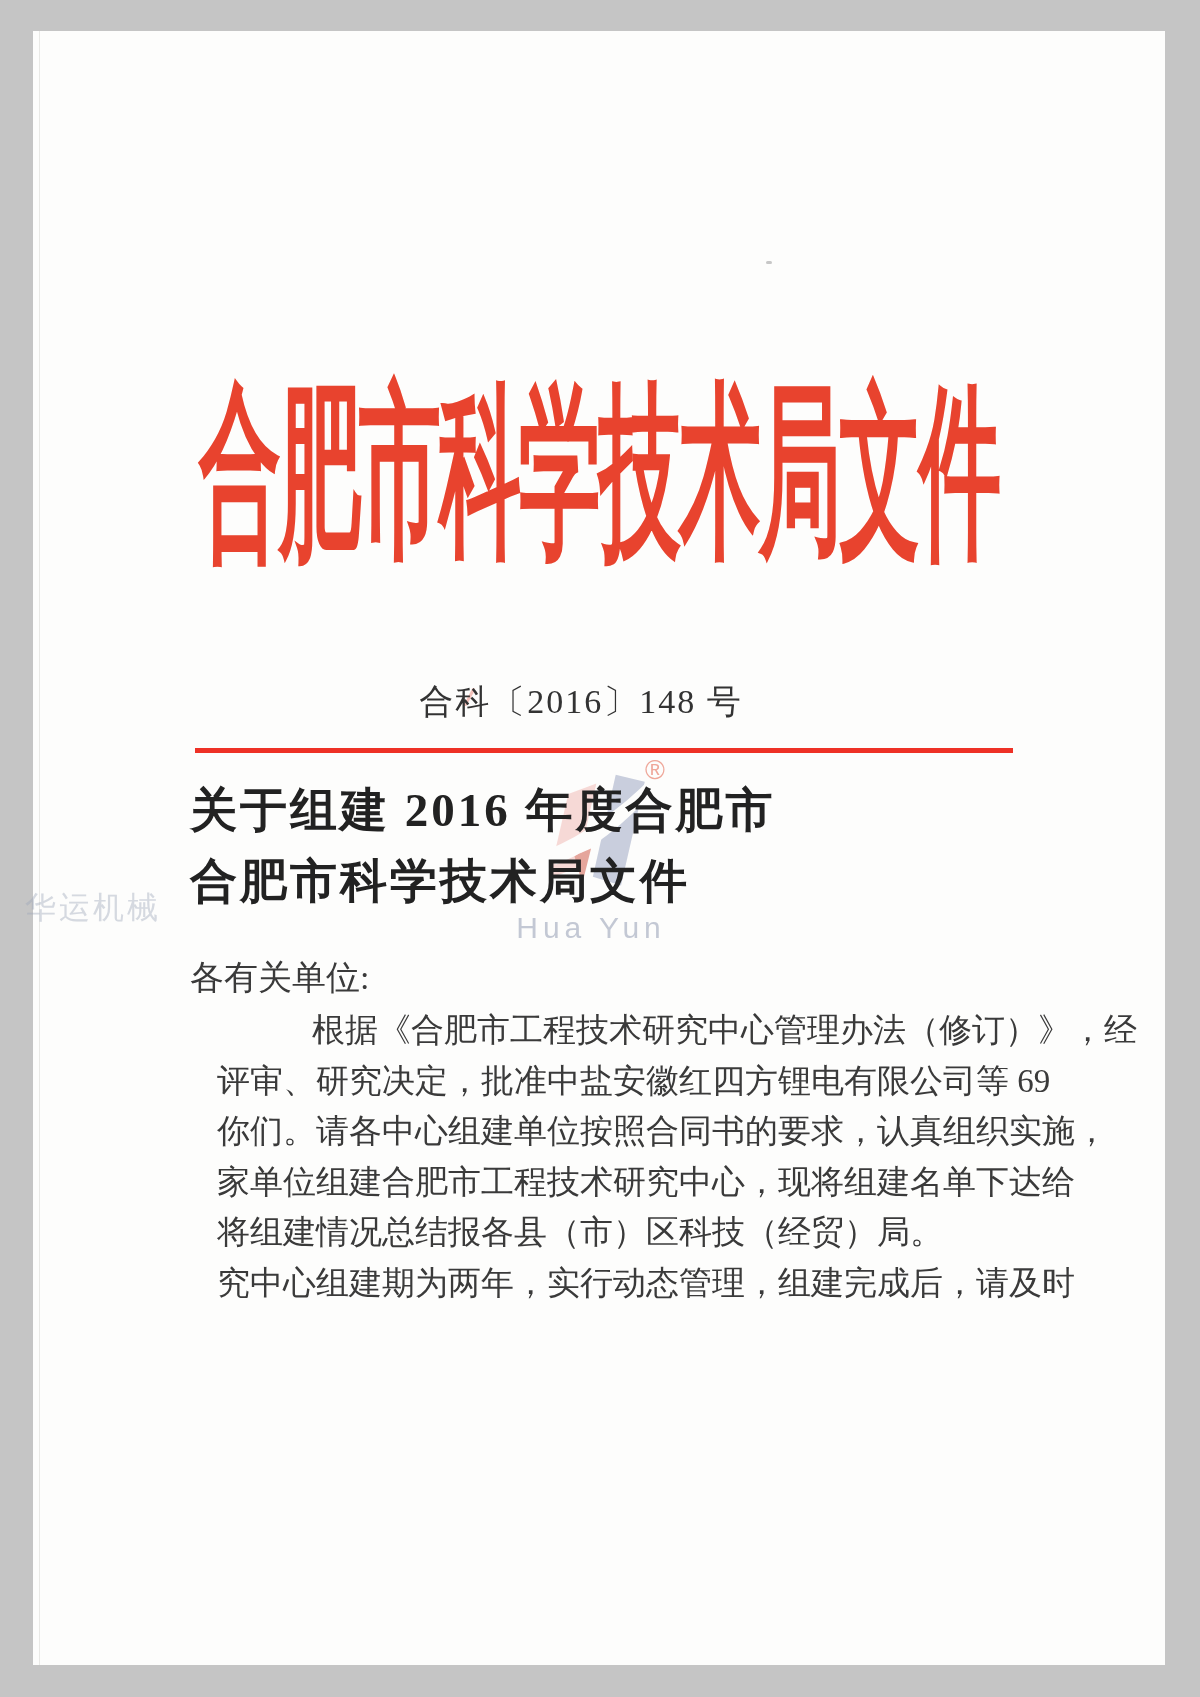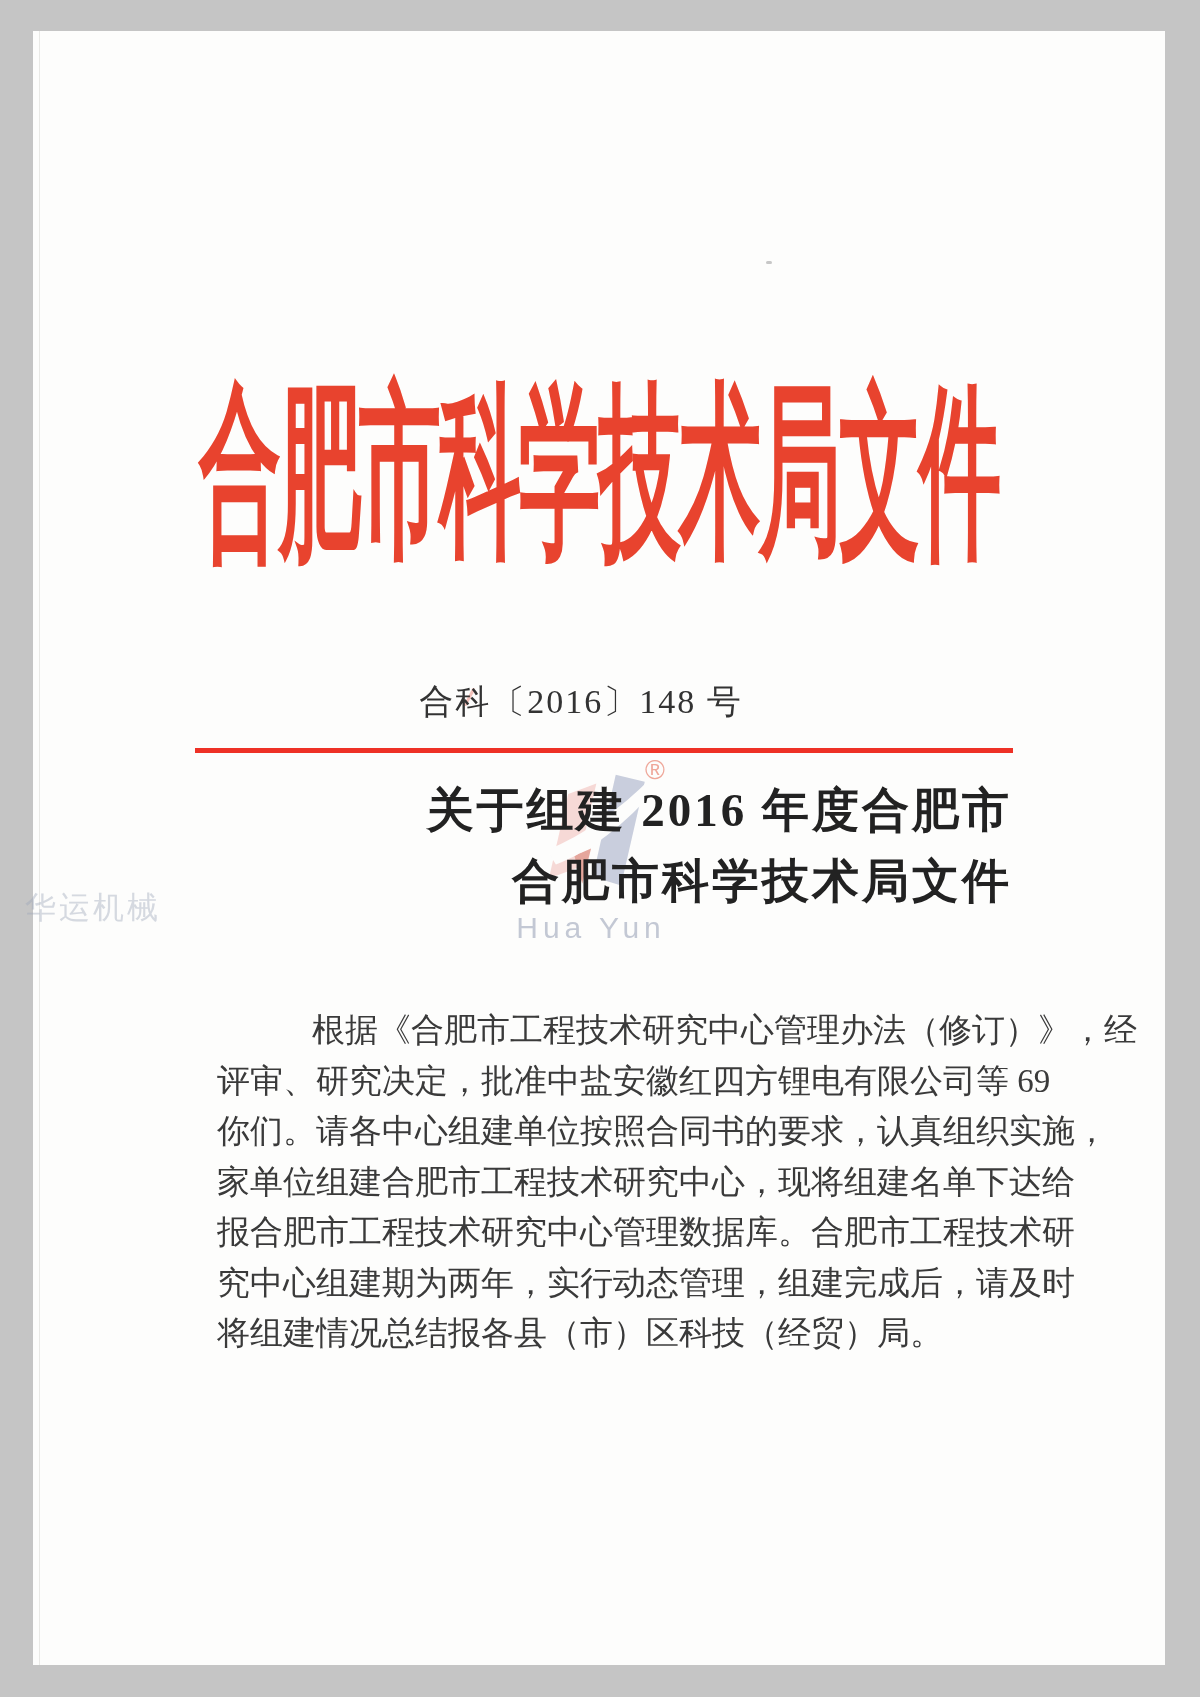--- a/index.html
+++ b/index.html
@@ -93,21 +93,21 @@
     font-size: 30px; font-weight: normal; letter-spacing: 5px;
     color: rgba(148, 157, 179, 0.55);
     font-family: "Liberation Sans", "DejaVu Sans", sans-serif;
     transform: translateX(-8px);
   }
   
   .doc-title {
     position: absolute;
     left: 157px; top: 744px;
     width: 822px;
-    text-align: right;
+    text-align: left;
     font-size: 47px; font-weight: bold;
     line-height: 71px;
     letter-spacing: 3px;
     color: #222;
     z-index: 2;
   }
   
   .salutation {
     position: absolute;
     left: 157px; top: 924px;
@@ -172,27 +172,27 @@
 
     <div class="doc-number">合科〔2016〕148 号</div>
 
     <div class="red-rule"></div>
 
     <div class="doc-title">
       <div>关于组建 2016 年度合肥市</div>
       <div>合肥市科学技术局文件</div>
     </div>
 
+    <div class="salutation">各有关单位:</div>
 
     <div class="body-block">
       <div class="body-line first">根据《合肥市工程技术研究中心管理办法（修订）》，经</div>
       <div class="body-line">评审、研究决定，批准中盐安徽红四方锂电有限公司等 69</div>
       <div class="body-line">你们。请各中心组建单位按照合同书的要求，认真组织实施，</div>
       <div class="body-line">家单位组建合肥市工程技术研究中心，现将组建名单下达给</div>
-      <div class="body-line">报合肥市工程技术研究中心管理数据库。合肥市工程技术研</div>
+      <div class="body-line last">将组建情况总结报各县（市）区科技（经贸）局。</div>
       <div class="body-line">究中心组建期为两年，实行动态管理，组建完成后，请及时</div>
-      <div class="body-line last">将组建情况总结报各县（市）区科技（经贸）局。</div>
     </div>
 
     <div class="speck-1"></div>
     <div class="speck-2"></div>
   </div>
 </div>
 
 </body></html>

